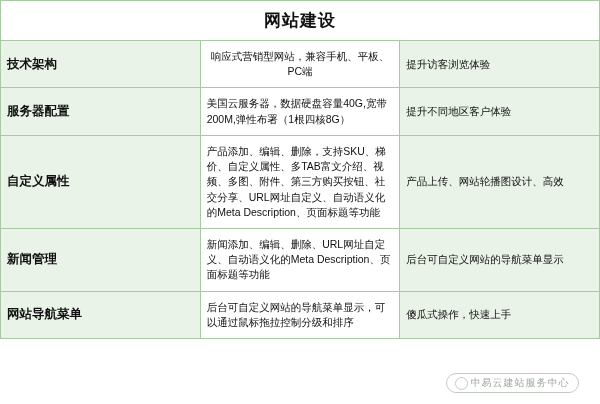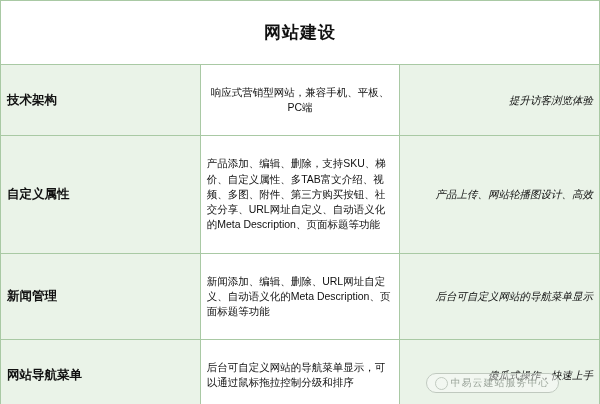--- a/index.html
+++ b/index.html
@@ -21,21 +21,21 @@
     background: #ffffff;
   }
   table.main {
     width: 600px;
     border-collapse: collapse;
     table-layout: fixed;
   }
   table.main td, table.main th {
     border: 1px solid #a9c9a4;
     vertical-align: middle;
-    padding: 20px 6px;
+    padding: 8px 6px;
     box-sizing: border-box;
   }
   .title-cell {
     background: #ffffff;
     text-align: center;
     font-size: 17px;
     font-weight: bold;
     color: #111111;
     letter-spacing: 1px;
     height: 26px;
@@ -59,28 +59,27 @@
     text-align: left;
   }
   .desc-cell.center {
     text-align: center;
     margin-top: 39px;
   }
   .benefit-cell {
     background: #eaf3e8;
     font-size: 10.5px;
     color: #111111;
-    text-align: right;
+    text-align: left;
     line-height: 1.45;
     width: 200px;
-    font-style: italic;
   }
   .watermark {
     position: absolute;
-    right: 20px;
+    right: 0;
     bottom: 6px;
     width: 176px;
     height: 30px;
     display: flex;
     align-items: center;
     justify-content: center;
     color: #9aa39a;
     font-size: 11px;
     opacity: 0.85;
     pointer-events: none;
@@ -116,20 +115,25 @@
         <td class="title-cell" colspan="3">网站建设</td>
       </tr>
 
       <tr>
         <td class="label-cell">技术架构</td>
         <td class="desc-cell center">响应式营销型网站，兼容手机、平板、PC端</td>
         <td class="benefit-cell">提升访客浏览体验</td>
       </tr>
 
 
+      <tr>
+        <td class="label-cell">服务器配置</td>
+        <td class="desc-cell">美国云服务器，数据硬盘容量40G,宽带200M,弹性布署（1根四核8G）</td>
+        <td class="benefit-cell">提升不同地区客户体验</td>
+      </tr>
 
 
       <tr>
         <td class="label-cell">自定义属性</td>
         <td class="desc-cell">产品添加、编辑、删除，支持SKU、梯价、自定义属性、多TAB富文介绍、视频、多图、附件、第三方购买按钮、社交分享、URL网址自定义、自动语义化的Meta Description、页面标题等功能</td>
         <td class="benefit-cell">产品上传、网站轮播图设计、高效</td>
       </tr>
 
       <tr>
         <td class="label-cell">新闻管理</td>

